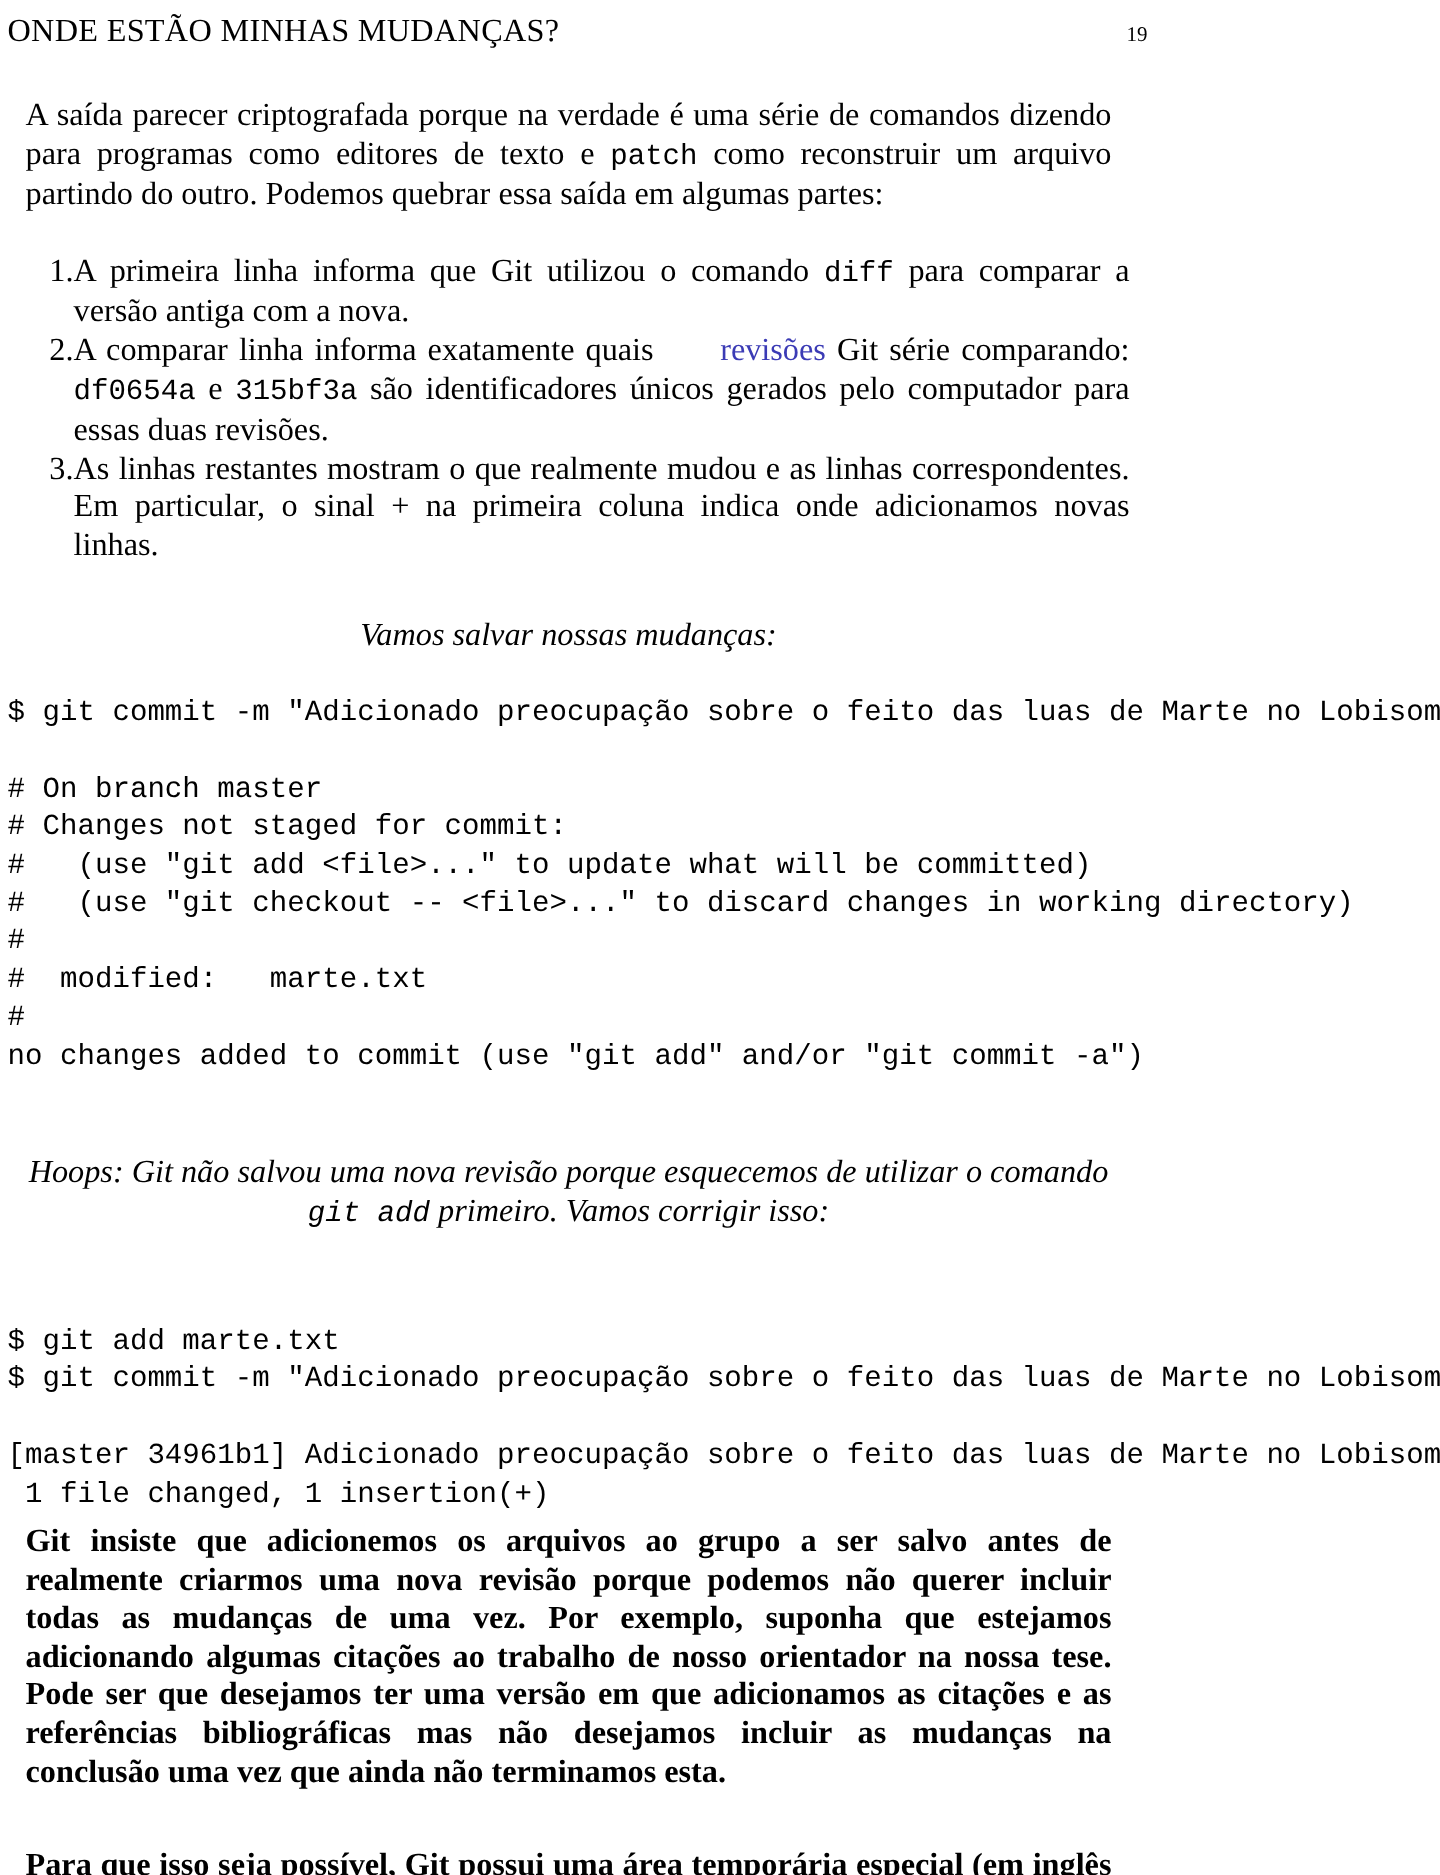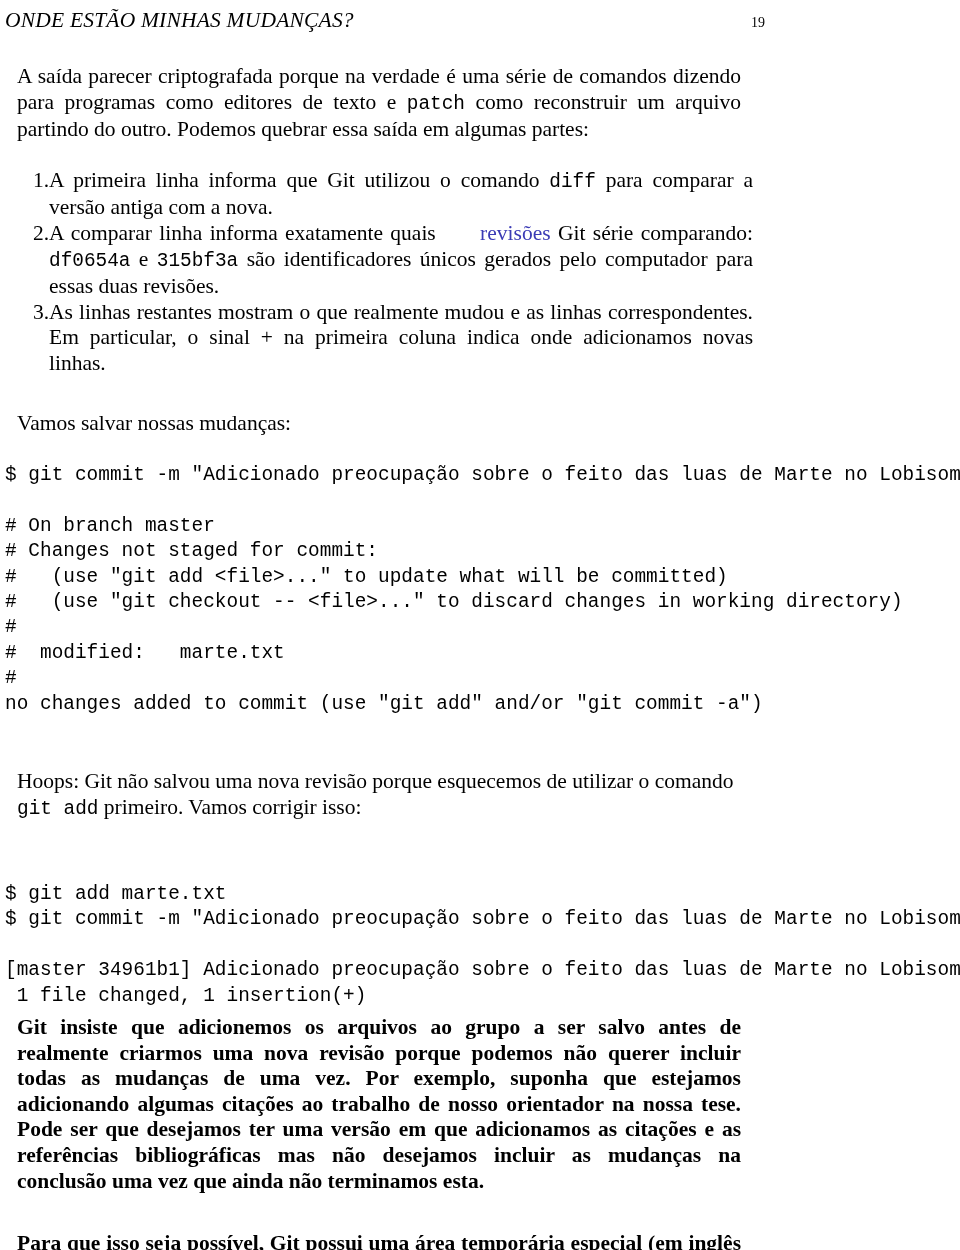--- a/index.html
+++ b/index.html
@@ -27,21 +27,20 @@
     position: absolute;
     left: 5px;
     top: 8px;
     width: 760px;
     height: 30px;
     display: flex;
     align-items: baseline;
     justify-content: space-between;
   }
   .header-title {
-    font-style: italic;
     font-size: 21.5px;
     letter-spacing: 0.2px;
     white-space: nowrap;
   }
   .header-pageno {
     font-size: 14px;
     font-style: normal;
   }
 
   
@@ -52,21 +51,21 @@
     width: 748px;
   }
   p.body {
     margin: 12px;
     font-size: 21.5px;
     line-height: 25.6px;
     text-align: justify;
     text-justify: inter-word;
     hyphens: manual;
   }
-  p.body.tight { text-align: left; }
+  p.body.tight { text-align: center; font-style: italic; }
 
   .gap-sm { height: 13px; }
   .gap-md { height: 22px; }
 
   code, .mono {
     font-family: "Liberation Mono", "DejaVu Sans Mono", monospace;
     font-size: 19.4px;
   }
 
   a.link {

